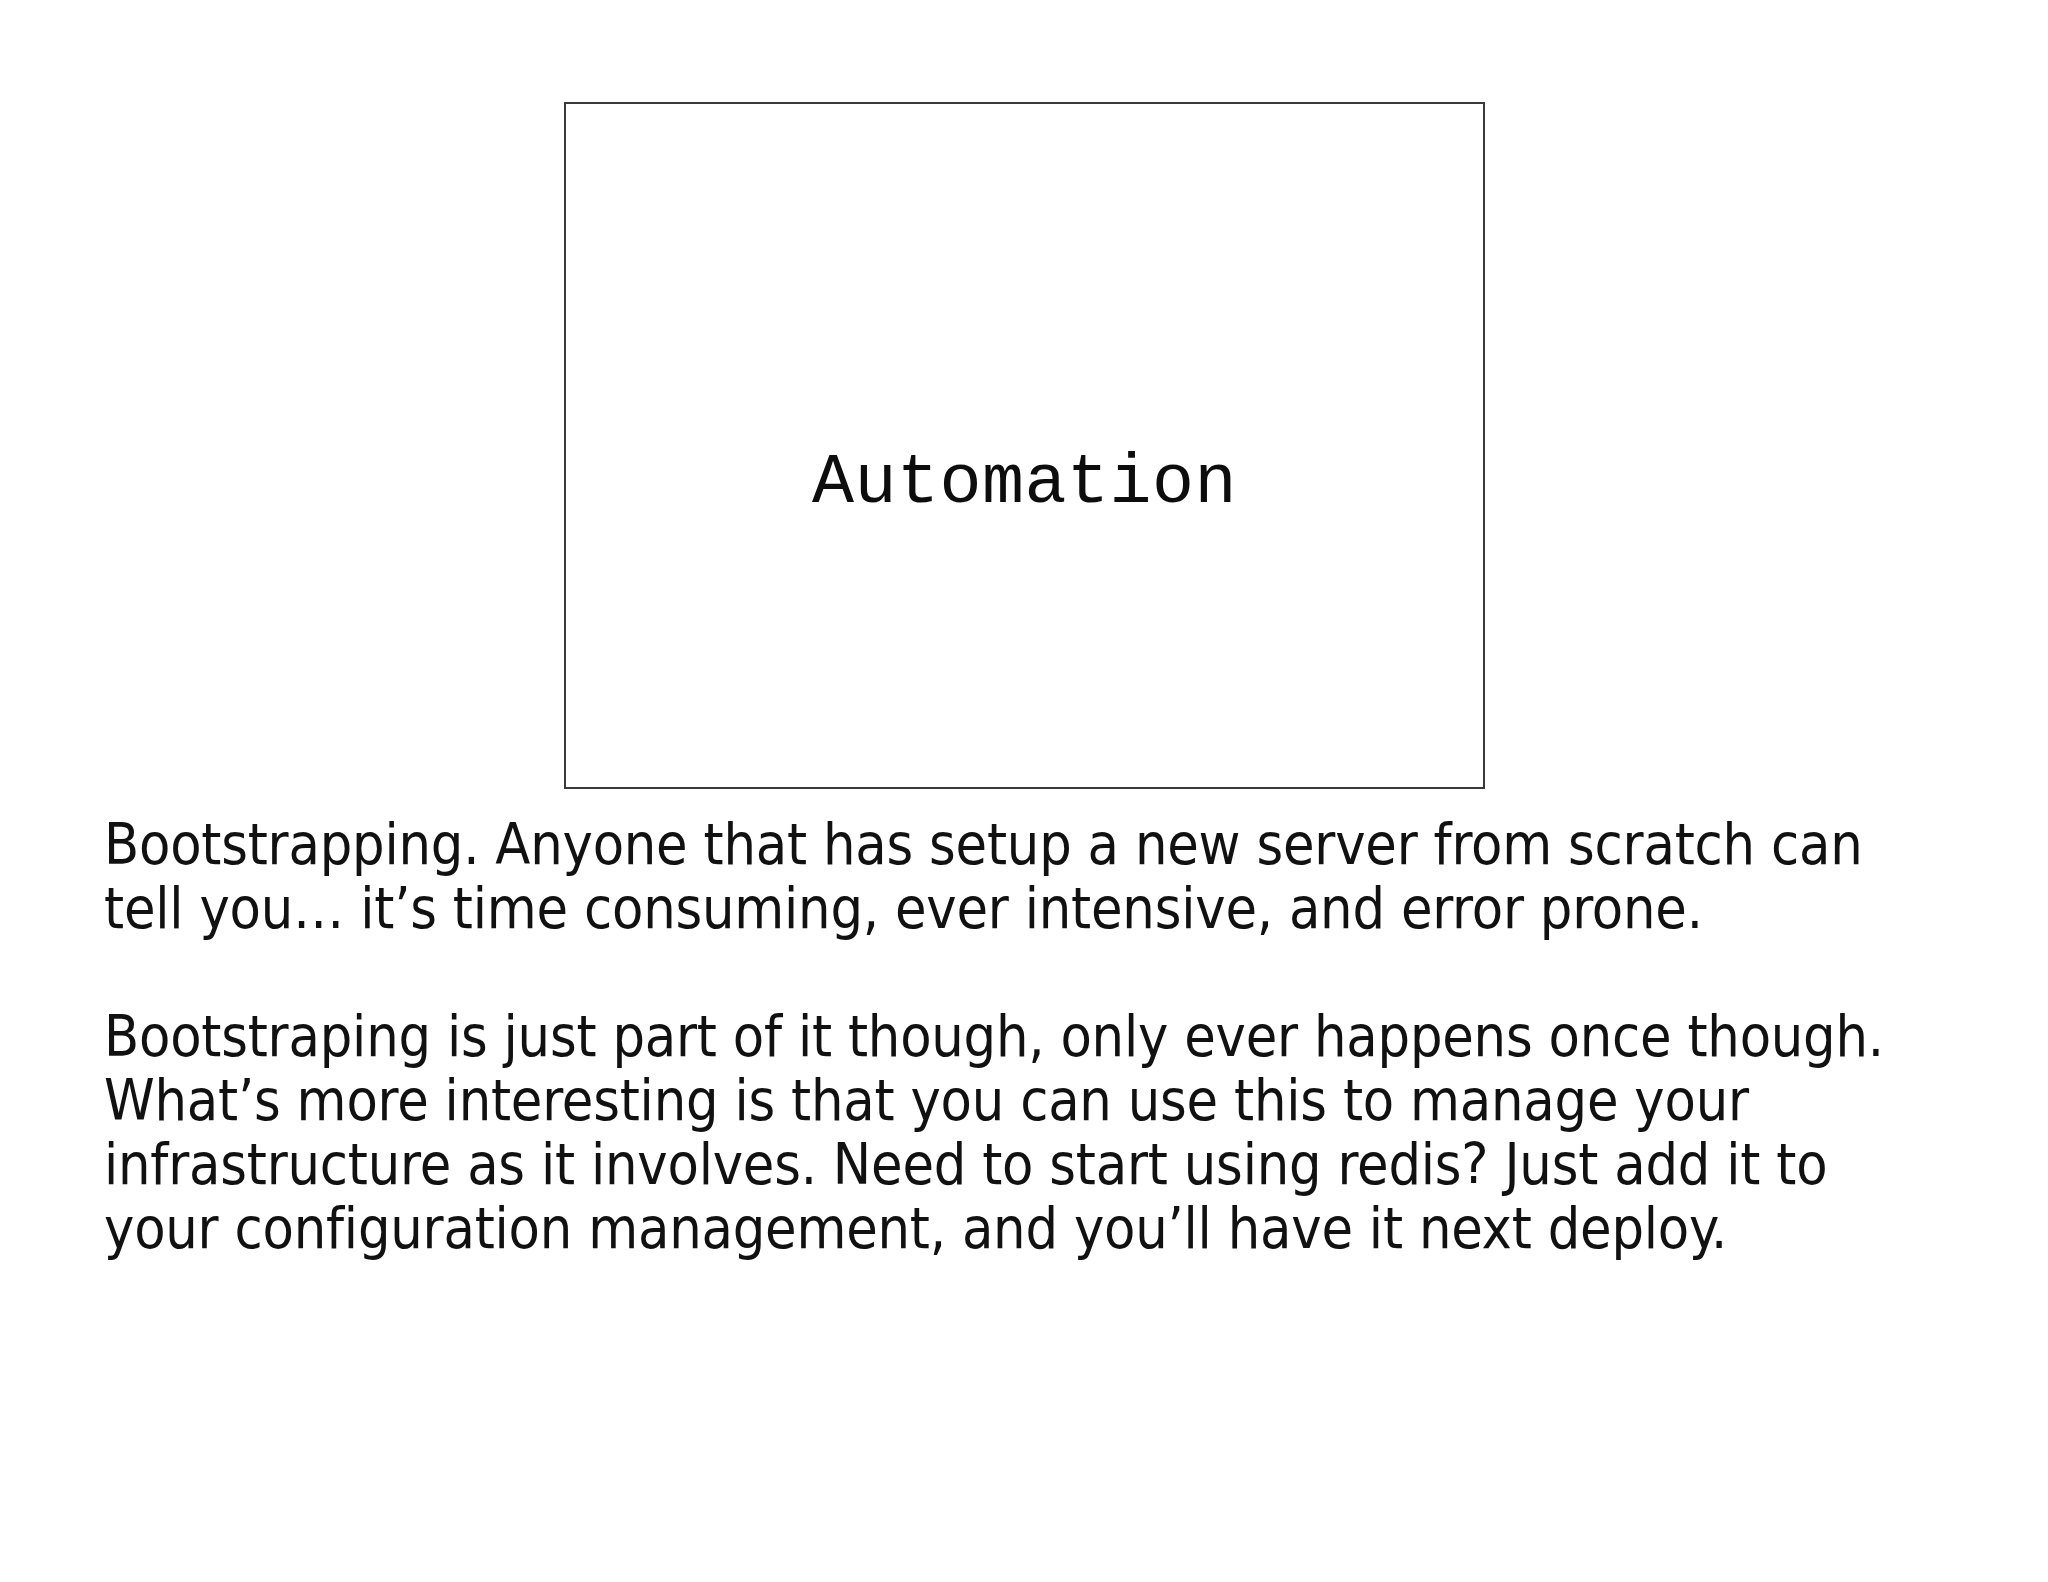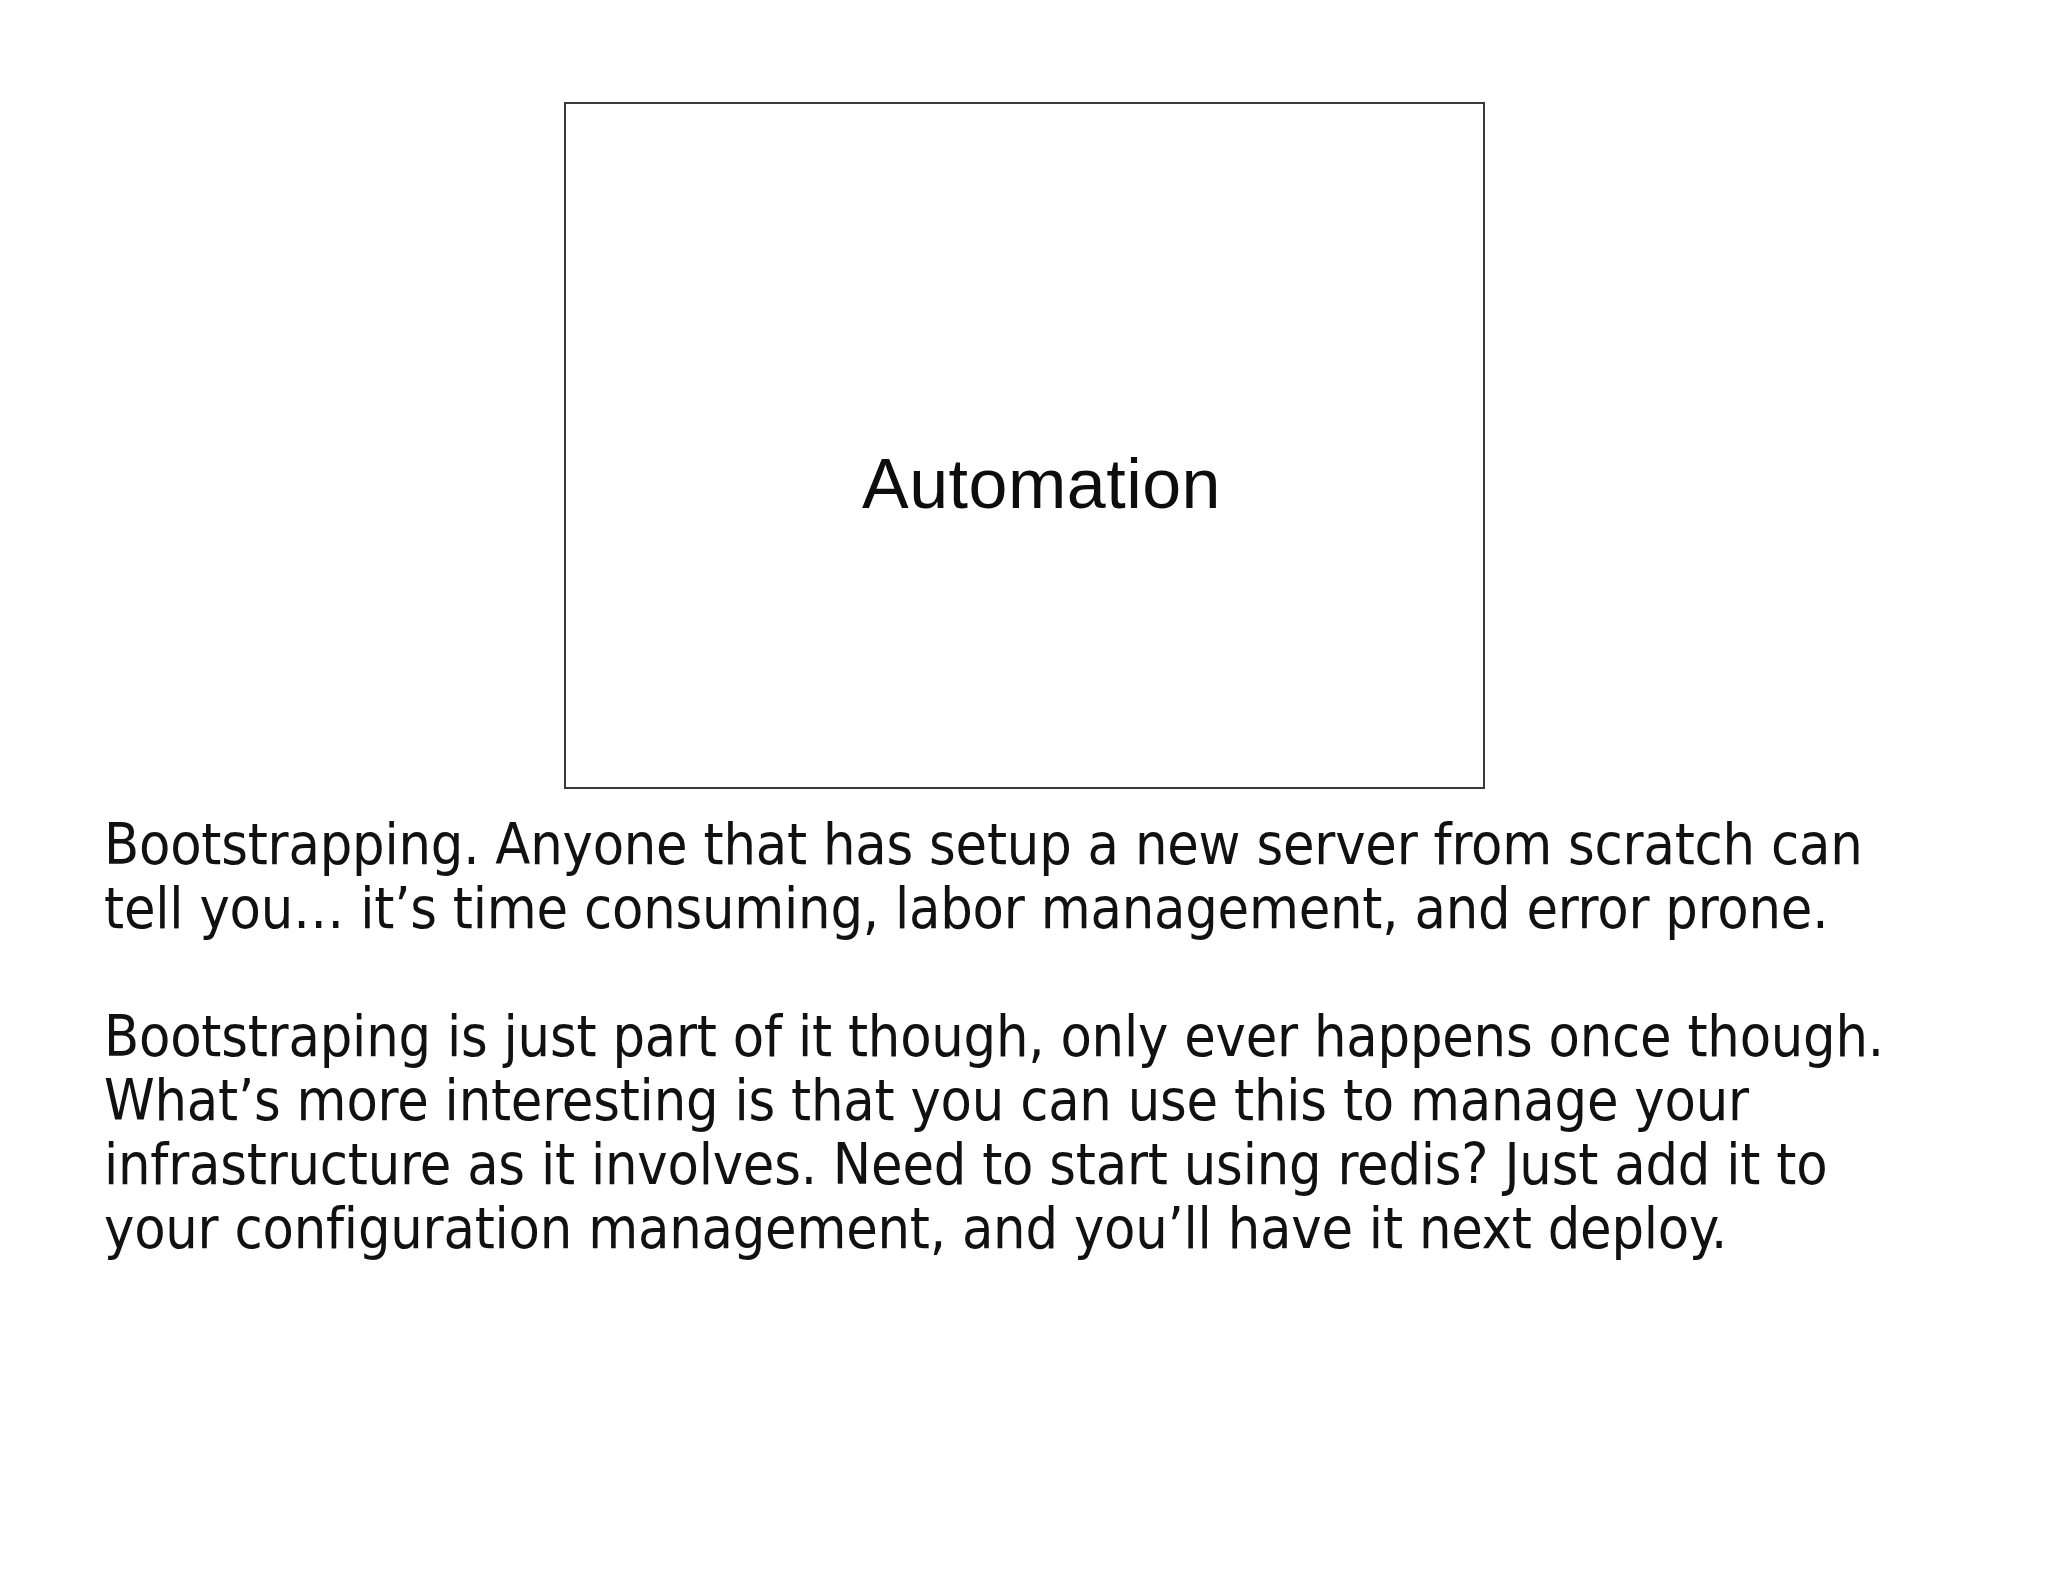--- a/index.html
+++ b/index.html
@@ -29,27 +29,27 @@
     top: 102px;
     width: 921px;
     height: 687px;
     box-sizing: border-box;
     background: #ffffff;
     border: 2px solid #3a3a3a;
   }
 
   .slide-title {
     position: absolute;
-    left: 17px;
+    left: 0;
     top: 0;
     width: 100%;
     
     padding-top: 345px;
     text-align: center;
-    font-family: Liberation Sans, sans-serif;
+    font-family: Liberation Mono, monospace;
     font-weight: 400;
     font-size: 70px;
     line-height: 1;
     letter-spacing: 0.5px;
     color: #0d0d0d;
     white-space: nowrap;
   }
 
   
   .notes {
@@ -77,18 +77,18 @@
 </head>
 <body>
 
 <div id="page">
 
   <div class="slide-frame">
     <div class="slide-title">Automation</div>
   </div>
 
   <div class="notes">
-    <p class="notes-paragraph">Bootstrapping. Anyone that has setup a new server from scratch can tell you… it’s time consuming, labor management, and error prone.</p>
+    <p class="notes-paragraph">Bootstrapping. Anyone that has setup a new server from scratch can tell you… it’s time consuming, ever intensive, and error prone.</p>
     <div class="notes-gap"></div>
     <p class="notes-paragraph">Bootstraping is just part of it though, only ever happens once though. What’s more interesting is that you can use this to manage your infrastructure as it involves. Need to start using redis? Just add it to your configuration management, and you’ll have it next deploy.</p>
   </div>
 
 </div>
 
 </body></html>

